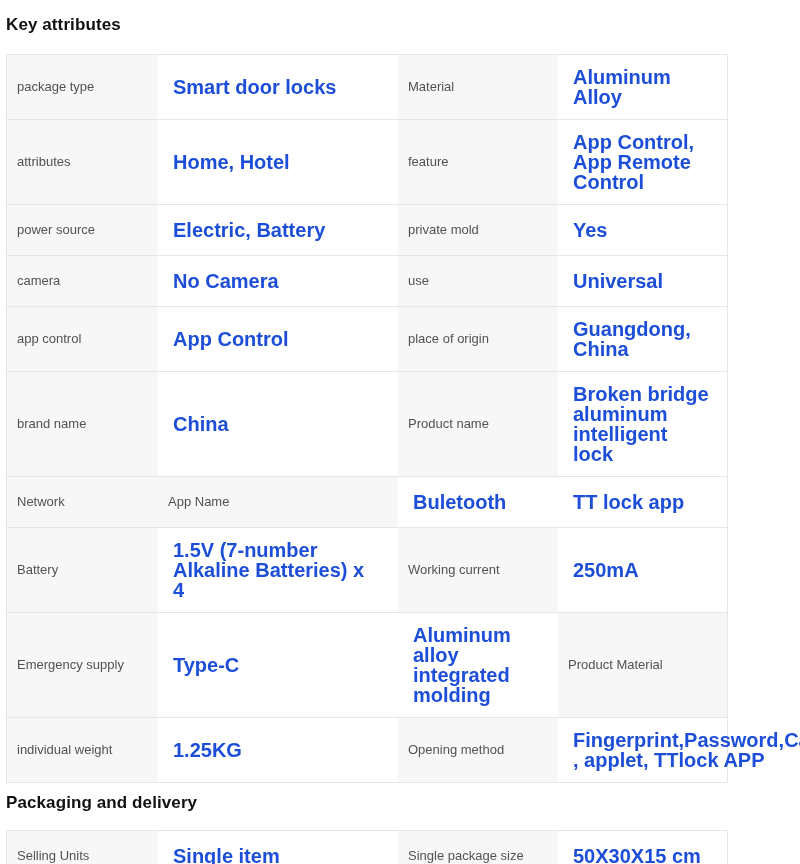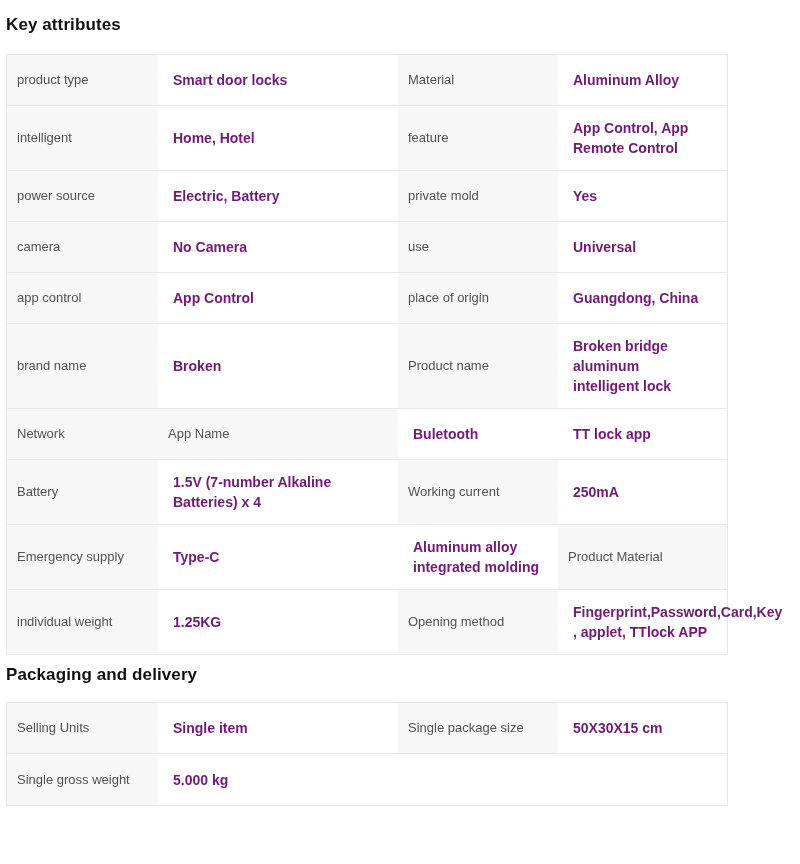--- a/index.html
+++ b/index.html
@@ -48,52 +48,52 @@
     background: #f7f7f7;
     font-size: 13px;
     font-weight: 400;
     color: #525252;
     padding-left: 10px;
   }
   .cell.lbl.empty {
     background: #ffffff;
   }
   .cell.val {
-    font-size: 14px;
+    font-size: 20px;
     font-weight: 600;
-    color: #701a75;
+    color: #1d4ed8;
     padding-left: 15px;
     padding-right: 18px;
   }
 </style>
 </head>
 <body>
 
 <div class="page">
 
   <h2 class="section-title">Key attributes</h2>
 
   <div class="attr-table">
       <div class="row">
         <div class="cell lbl">
-          <span>product type</span>
+          <span>package type</span>
         </div>
         <div class="cell val">
           <span>Smart door locks</span>
         </div>
         <div class="cell lbl">
           <span>Material</span>
         </div>
         <div class="cell val">
           <span>Aluminum Alloy</span>
         </div>
       </div>
       <div class="row">
         <div class="cell lbl">
-          <span>intelligent</span>
+          <span>attributes</span>
         </div>
         <div class="cell val">
           <span>Home, Hotel</span>
         </div>
         <div class="cell lbl">
           <span>feature</span>
         </div>
         <div class="cell val">
           <span>App Control, App Remote Control</span>
         </div>
@@ -138,21 +138,21 @@
         </div>
         <div class="cell val">
           <span>Guangdong, China</span>
         </div>
       </div>
       <div class="row">
         <div class="cell lbl">
           <span>brand name</span>
         </div>
         <div class="cell val">
-          <span>Broken</span>
+          <span>China</span>
         </div>
         <div class="cell lbl">
           <span>Product name</span>
         </div>
         <div class="cell val">
           <span>Broken bridge aluminum intelligent lock</span>
         </div>
       </div>
       <div class="row">
         <div class="cell lbl">

